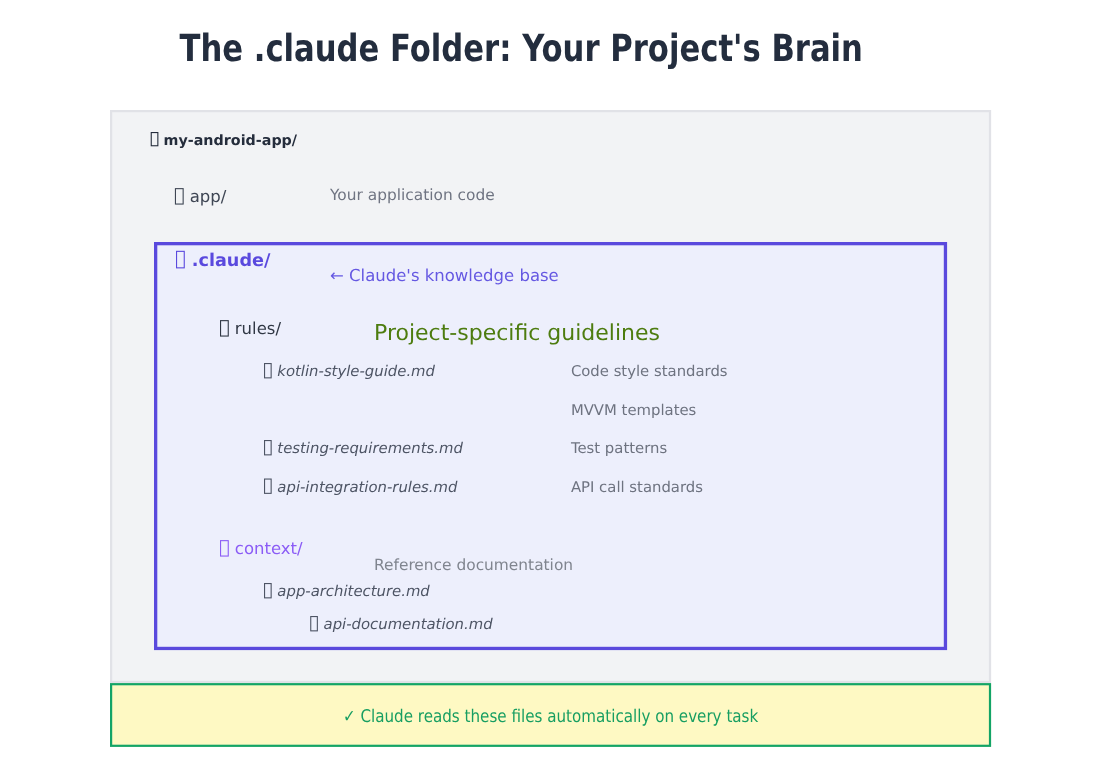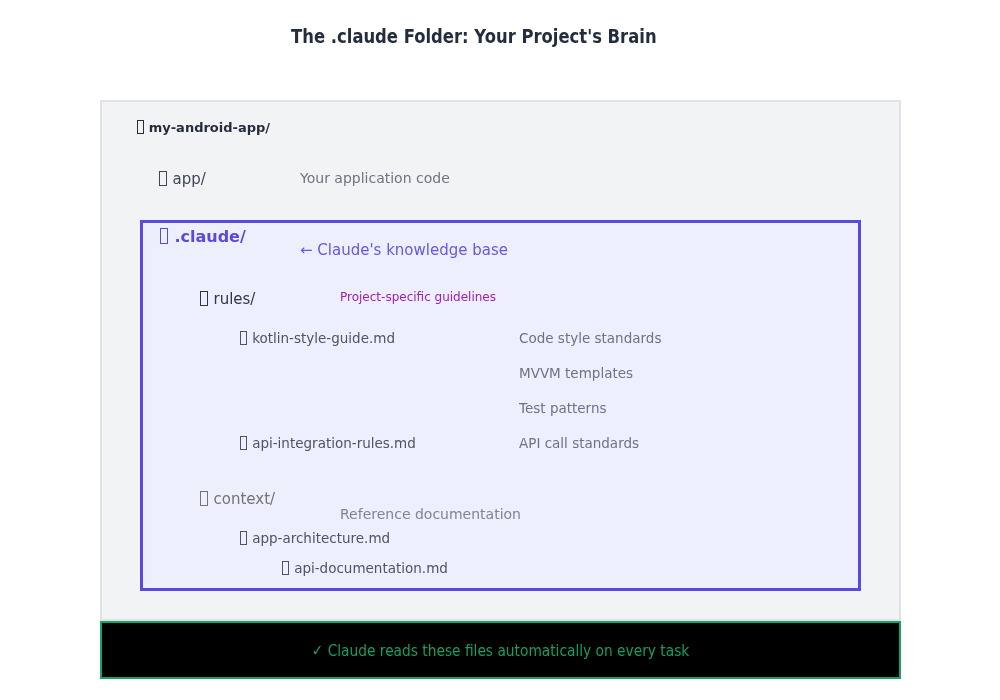--- a/index.html
+++ b/index.html
@@ -10,21 +10,21 @@
     overflow: hidden;
   }
   .stage { position: relative; width: 1000px; height: 700px; }
 
   .abs { position: absolute; white-space: nowrap; }
 
   
   .title {
     left: 0; top: 24px; width: 948px;
     text-align: center;
-    font-size: 20px; font-weight: bold;
+    font-size: 34px; font-weight: bold;
     color: #232d3e;
   }
   .title .squeeze { display: inline-block; transform: scaleX(0.82); transform-origin: center; }
 
   
   .panel {
     left: 100px; top: 100px;
     width: 797px; height: 517px;
     background: #f2f3f5;
     border: 2px solid #e1e2e7;
@@ -35,21 +35,21 @@
     left: 140px; top: 220px;
     width: 715px; height: 365px;
     background: #edeffc;
     border: 3px solid #5a49dd;
   }
 
   
   .banner {
     left: 100px; top: 621px;
     width: 797px; height: 54px;
-    background: #000000;
+    background: #fef9c3;
     border: 2px solid #13a467;
     display: flex; align-items: center; justify-content: center;
   }
   .banner-text {
     font-size: 16px;
     color: #179e62;
     display: inline-block; transform: scaleX(0.86); transform-origin: center;
   }
 
   
@@ -64,29 +64,29 @@
 
   
   .root-label   { left: 137px; top: 120px; font-size: 13px; font-weight: bold; color: #252d3c; }
   .app-label    { left: 159px; top: 170px; font-size: 15px; color: #3f4654; }
   .app-desc     { left: 300px; top: 170px; font-size: 14px; color: #6f7482; }
 
   .claude-label { left: 160px; top: 227px; font-size: 16px; font-weight: bold; color: #5a49de; }
   .claude-desc  { left: 300px; top: 241px; font-size: 15px; color: #6558e2; }
 
   .rules-label  { left: 200px; top: 290px; font-size: 15px; color: #303744; }
-  .rules-desc   { left: 340px; top: 290px; font-size: 12px; color: #a21caf; }
+  .rules-desc   { left: 340px; top: 290px; font-size: 20px; color: #4d7c0f; }
 
   .file-name { font-size: 13.5px; color: #4d5464; }
   .file-desc { font-size: 13.5px; color: #6e7380; }
   .f-row0 { top: 330px; } .f-row1 { top: 365px; } .f-row2 { top: 400px; } .f-row3 { top: 435px; }
-  .f-name-col { left: 240px; }
+  .f-name-col { left: 240px; font-style: italic; }
   .f-desc-col { left: 519px; }
 
-  .context-label { left: 200px; top: 490px; font-size: 15px; color: #737373; }
+  .context-label { left: 200px; top: 490px; font-size: 15px; color: #8b5cf6; }
   .context-desc  { left: 340px; top: 490px; font-size: 14px; color: #80858f; margin-top: 16px; }
   .c-row0 { top: 530px; } .c-row1 { top: 560px; padding-left: 42px; }
 </style>
 </head>
 <body>
 
 <div class="stage">
 
   <div class="abs title">
     <span class="squeeze">The .claude Folder: Your Project's Brain</span>
@@ -115,20 +115,23 @@
   </div>
   <div class="abs rules-desc">Project-specific guidelines</div>
 
   <div class="abs file-name f-name-col f-row0">
     <span class="tofu"></span><span>kotlin-style-guide.md</span>
   </div>
   <div class="abs file-desc f-desc-col f-row0">Code style standards</div>
 
   <div class="abs file-desc f-desc-col f-row1">MVVM templates</div>
 
+  <div class="abs file-name f-name-col f-row2">
+    <span class="tofu"></span><span>testing-requirements.md</span>
+  </div>
   <div class="abs file-desc f-desc-col f-row2">Test patterns</div>
 
   <div class="abs file-name f-name-col f-row3">
     <span class="tofu"></span><span>api-integration-rules.md</span>
   </div>
   <div class="abs file-desc f-desc-col f-row3">API call standards</div>
 
   <div class="abs context-label">
     <span class="tofu"></span><span>context/</span>
   </div>

